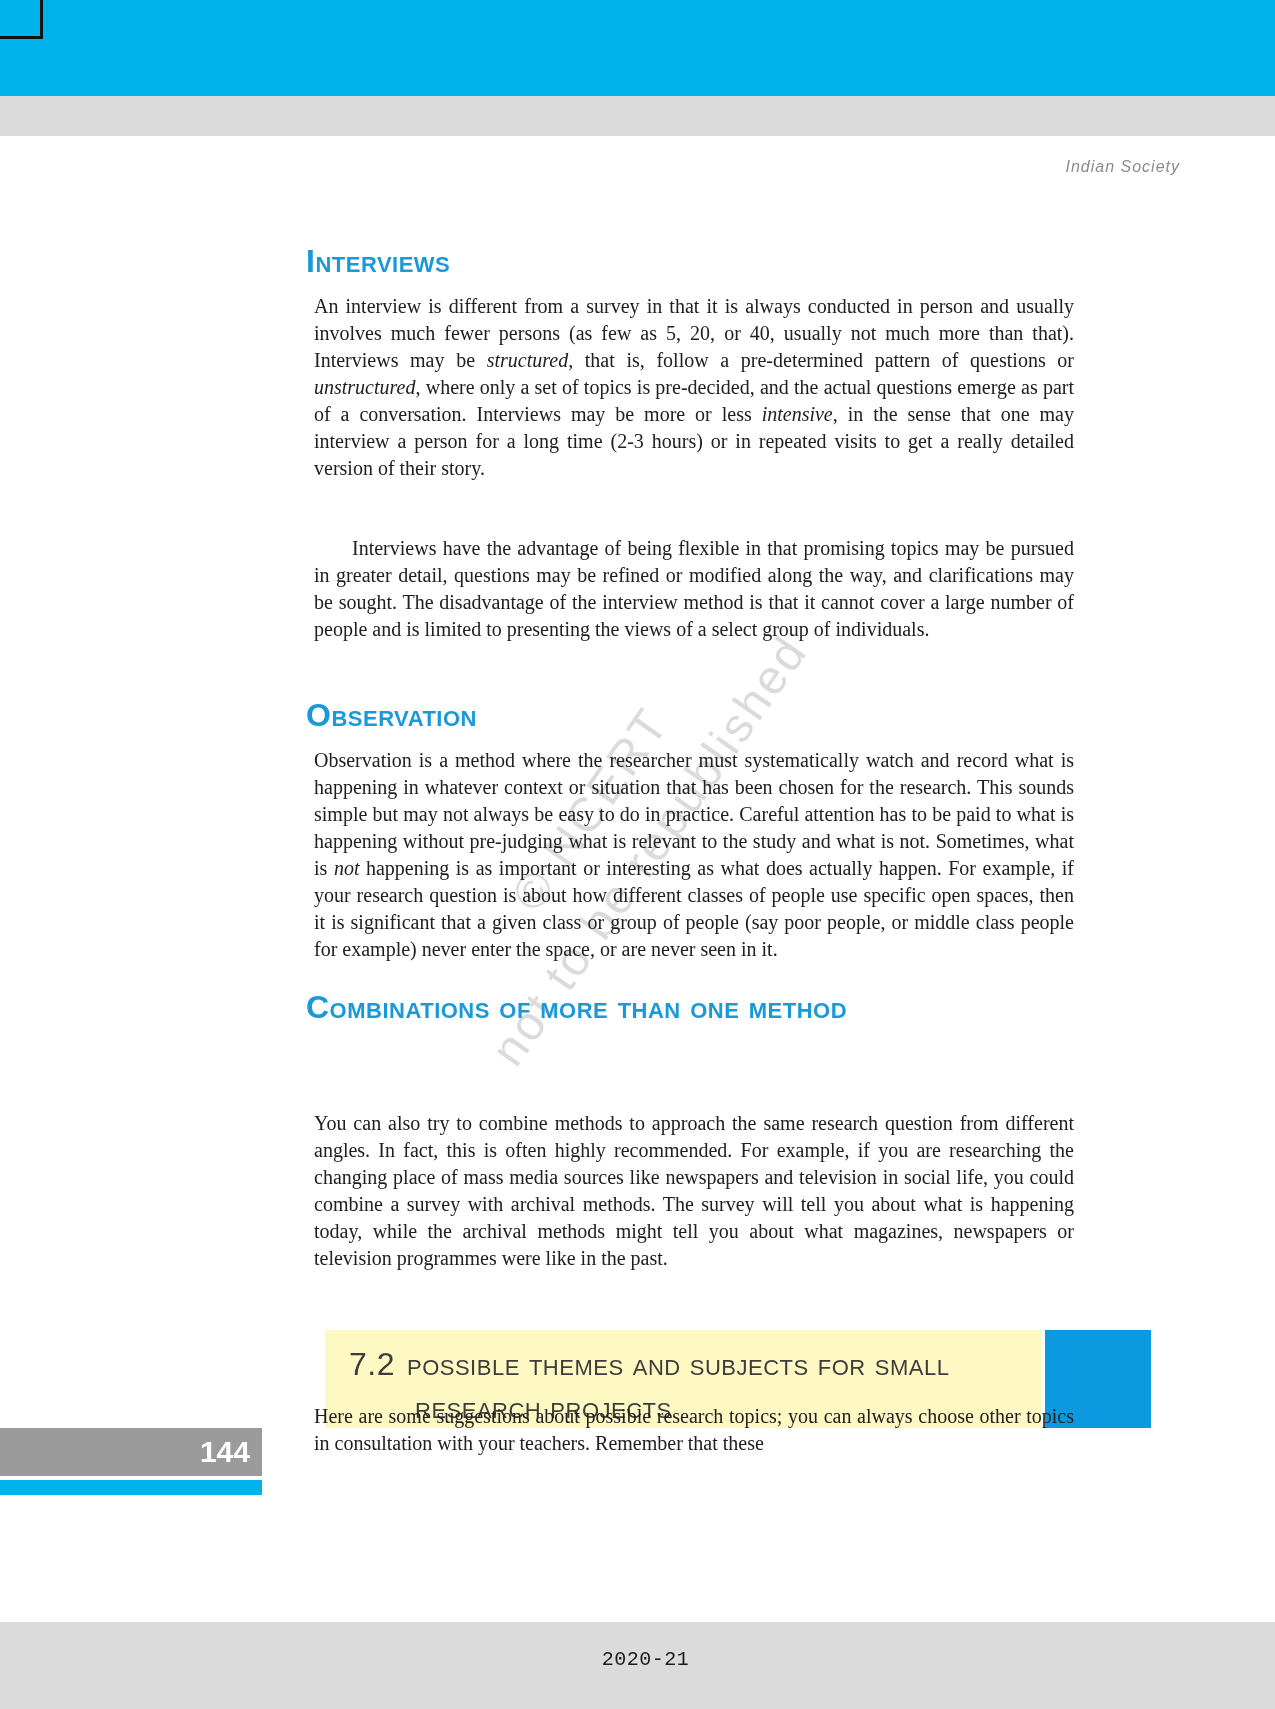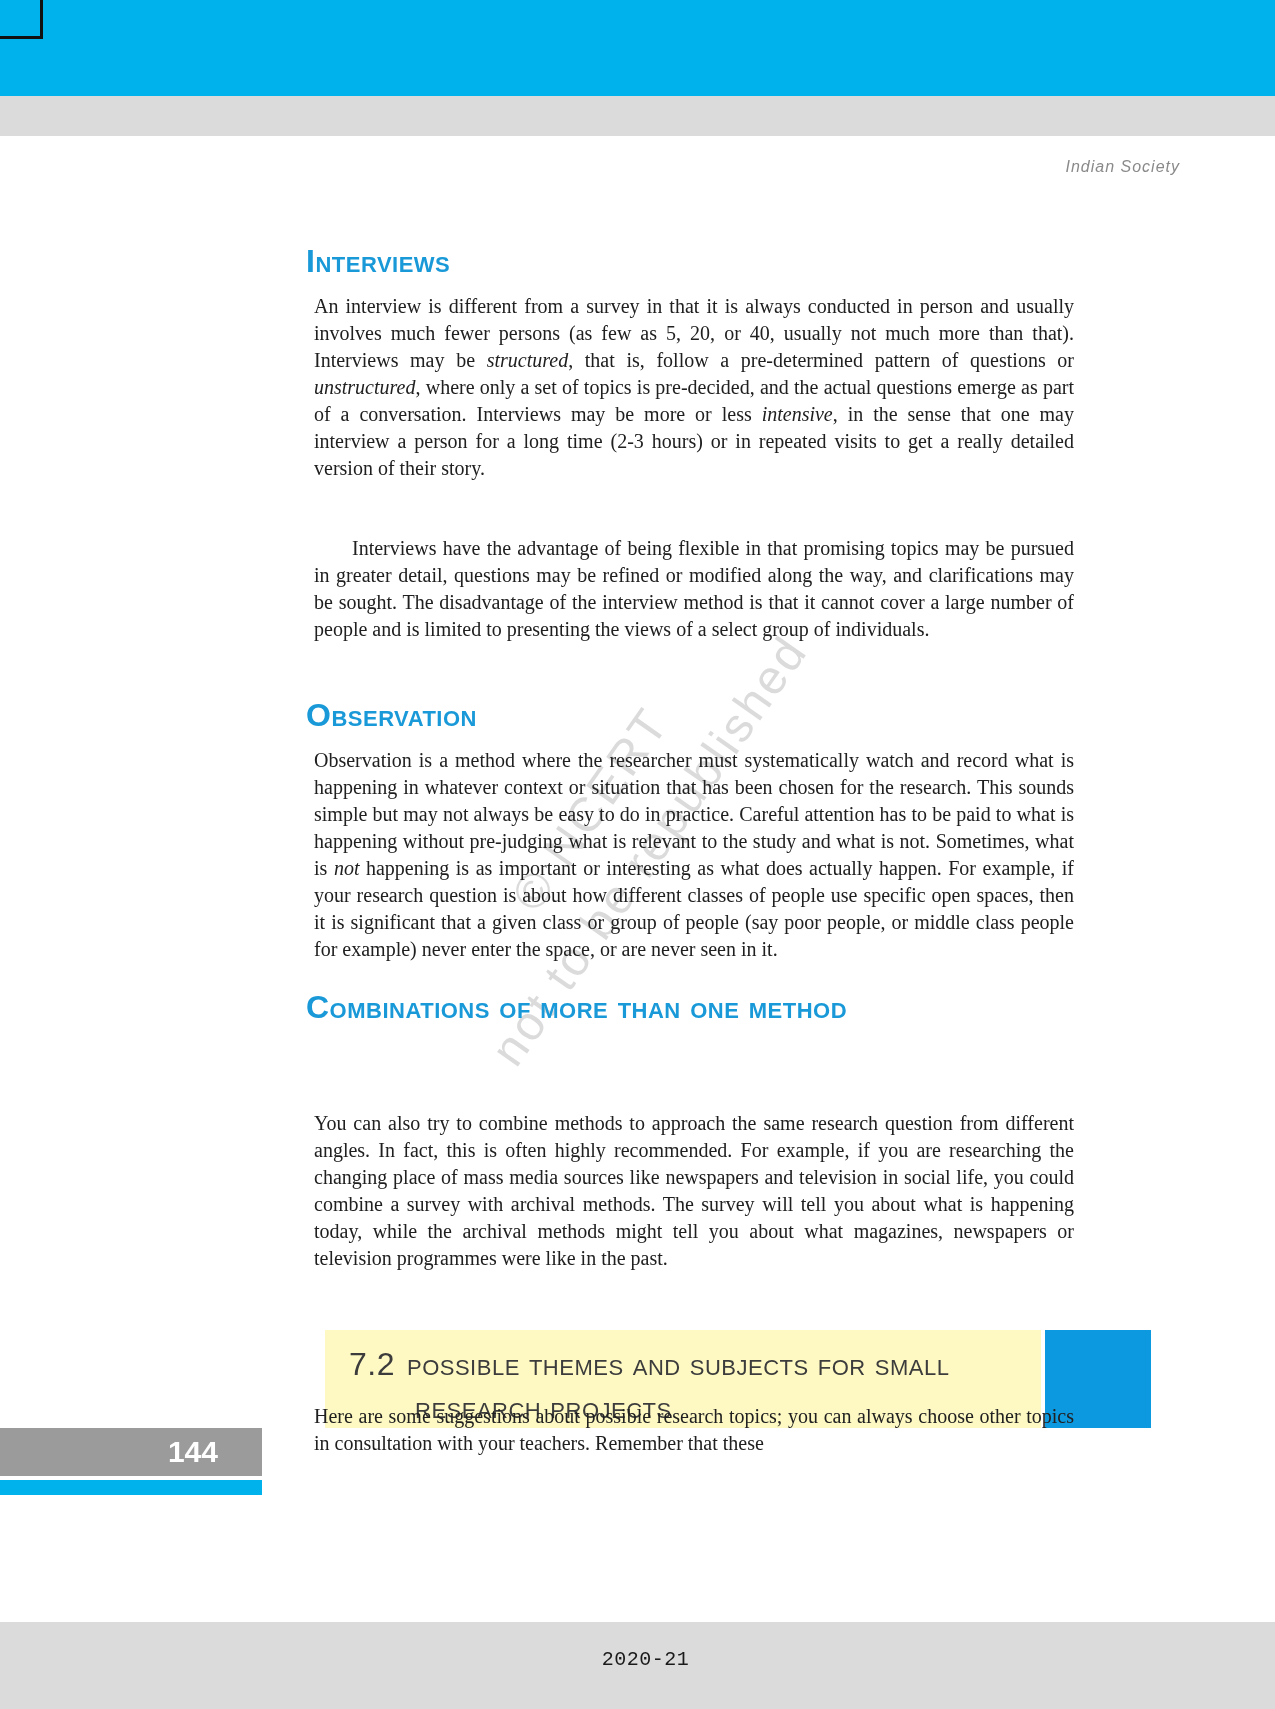--- a/index.html
+++ b/index.html
@@ -65,21 +65,21 @@
   .banner-number{font-variant:normal;text-transform:none;font-size:32px;padding-right:12px;}
   .banner-blue{
     position:absolute;left:1045px;top:1330px;width:106px;height:98px;background:#0D99E0;
   }
   
   .page-tab{
     position:absolute;left:0;top:1428px;width:262px;height:48px;background:#9B9B9B;
     font-family:"Liberation Sans", sans-serif;font-weight:bold;
     font-size:30px;color:#ffffff;
     text-align:right;line-height:48px;
-    box-sizing:border-box;padding-right:44px;
+    box-sizing:border-box;padding-right:12px;
   }
   .page-tab-cyan{position:absolute;left:0;top:1480px;width:262px;height:15px;background:#00B2EC;}
   
   .footer-band{
     position:absolute;left:0;top:1622px;width:1275px;height:87px;background:#DBDBDB;
   }
   .footer-year{
     position:absolute;left:8px;top:1648px;width:1275px;
     text-align:center;
     font-family:Liberation Mono, monospace;

